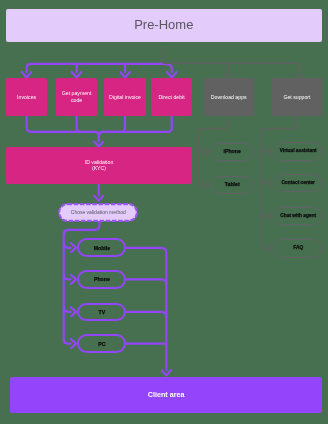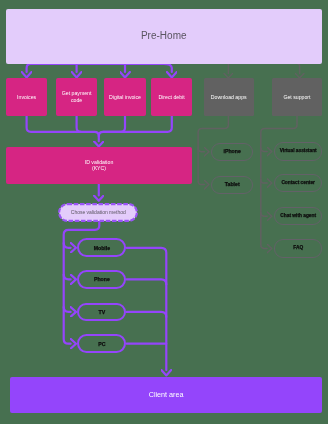--- a/index.html
+++ b/index.html
@@ -62,21 +62,21 @@
       <path d="M63.7,243 L63.7,274.6 Q63.7,279.4 68.5,279.4 L70.6,279.4" marker-end="url(#ap)"></path>
       <path d="M63.7,274.6 L63.7,307.1 Q63.7,311.9 68.5,311.9 L70.6,311.9" marker-end="url(#ap)"></path>
       <path d="M63.7,307.1 L63.7,338.9 Q63.7,343.7 68.5,343.7 L70.6,343.7" marker-end="url(#ap)"></path>
       <path d="M126.5,247.8 L161.3,247.8 Q166.3,247.8 166.3,252.8 L166.3,370" marker-end="url(#ap)"></path>
       <path d="M126.5,279.4 L161.3,279.4 Q166.3,279.4 166.3,284.4"></path>
       <path d="M126.5,311.9 L161.3,311.9 Q166.3,311.9 166.3,316.9"></path>
       <path d="M126.5,343.7 L166.3,343.7"></path>
     </g>
   </svg>
 
-  <div class="node lav" style="left:5.5px;top:9px;width:316.5px;height:55px;font-size:10px;">
+  <div class="node lav" style="left:5.5px;top:9px;width:316.5px;height:33px;font-size:13px;">
     <span>Pre-Home</span>
   </div>
 
   <div class="node pink" style="left:6px;top:78px;width:41.2px;height:37.5px;font-size:5.2px;">
     <span>Invoices</span>
   </div>
   <div class="node pink" style="left:56px;top:78px;width:41.2px;height:37.5px;font-size:5.2px;">
     <span><span>Get payment</span><br><span>code</span></span>
   </div>
   <div class="node pink" style="left:104.3px;top:78px;width:41.4px;height:37.5px;font-size:5.2px;">
@@ -129,17 +129,17 @@
   <div class="node pill-gray" style="left:274.2px;top:174px;width:48px;height:18.2px;font-size:4.8px;">
     <span>Contact center</span>
   </div>
   <div class="node pill-gray" style="left:274.2px;top:207.2px;width:48px;height:18.2px;font-size:4.8px;">
     <span>Chat with agent</span>
   </div>
   <div class="node pill-gray" style="left:274.2px;top:239.4px;width:48px;height:18.2px;font-size:4.8px;">
     <span>FAQ</span>
   </div>
 
-  <div class="node purple" style="left:10.3px;top:377px;width:311.6px;height:36.2px;font-size:7.2px;">
+  <div class="node purple" style="left:10.3px;top:377px;width:311.6px;height:36.2px;font-size:7.2px;font-weight:bold;">
     <span>Client area</span>
   </div>
 
 </div>
 
 </body></html>

